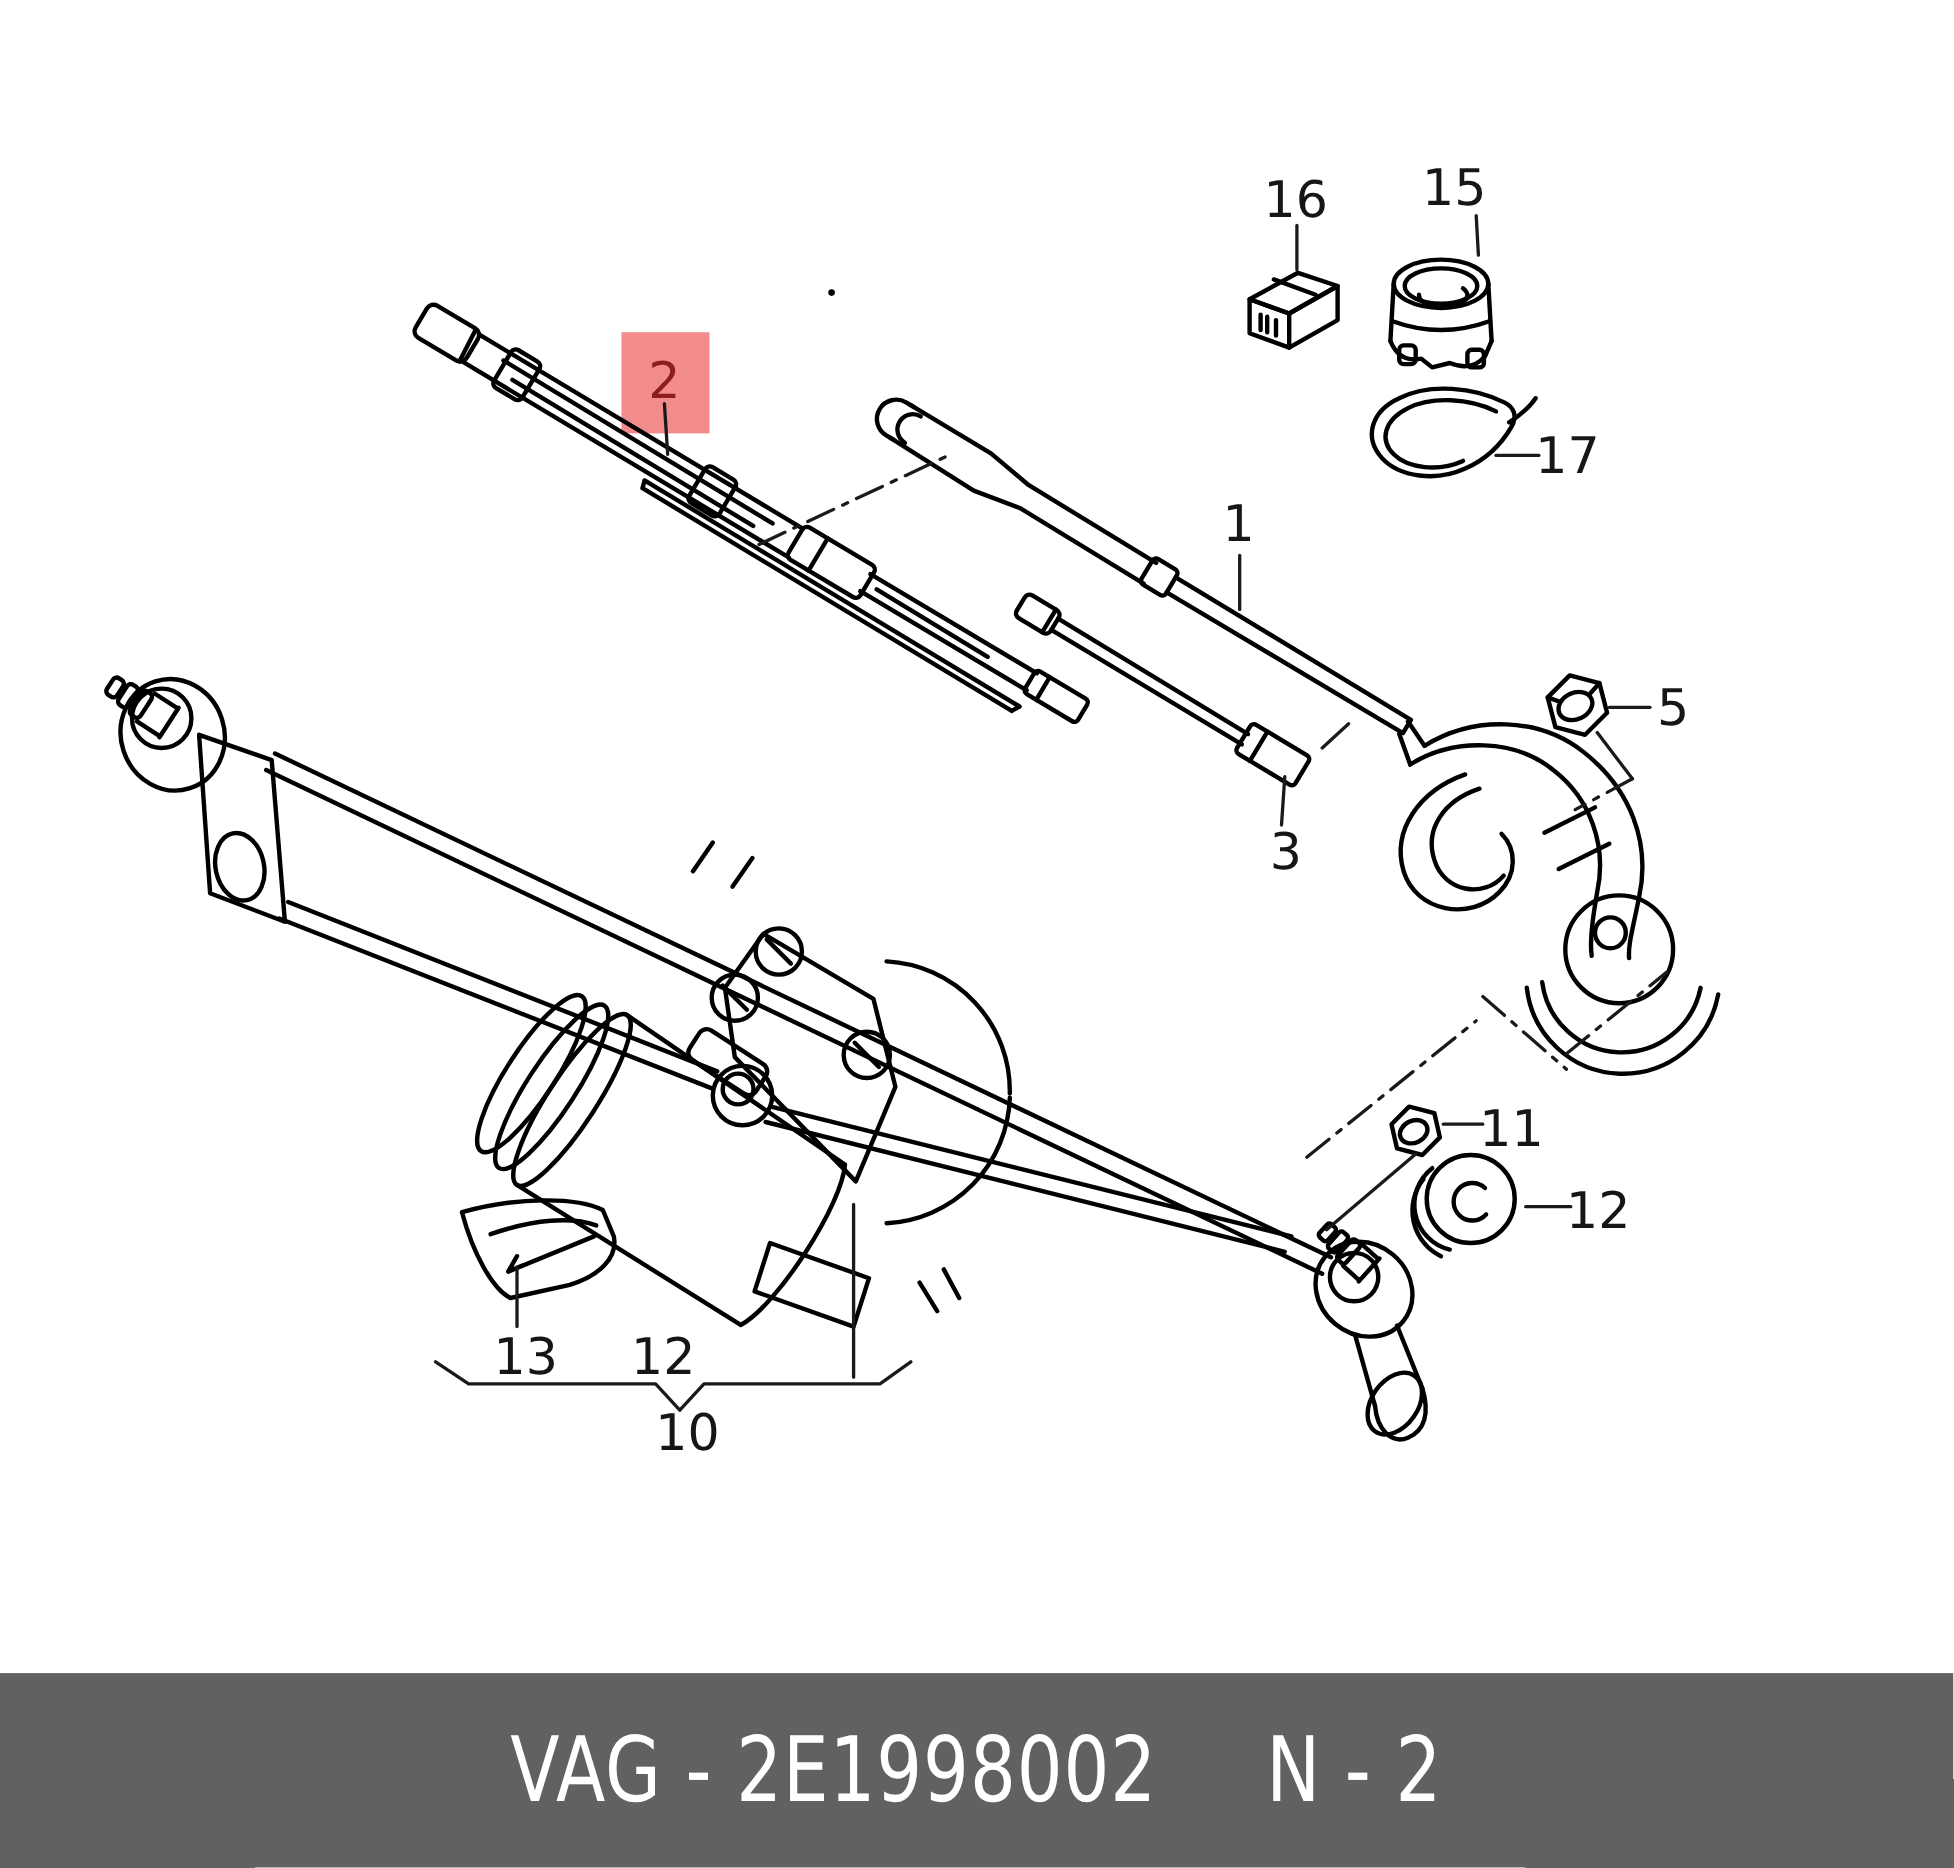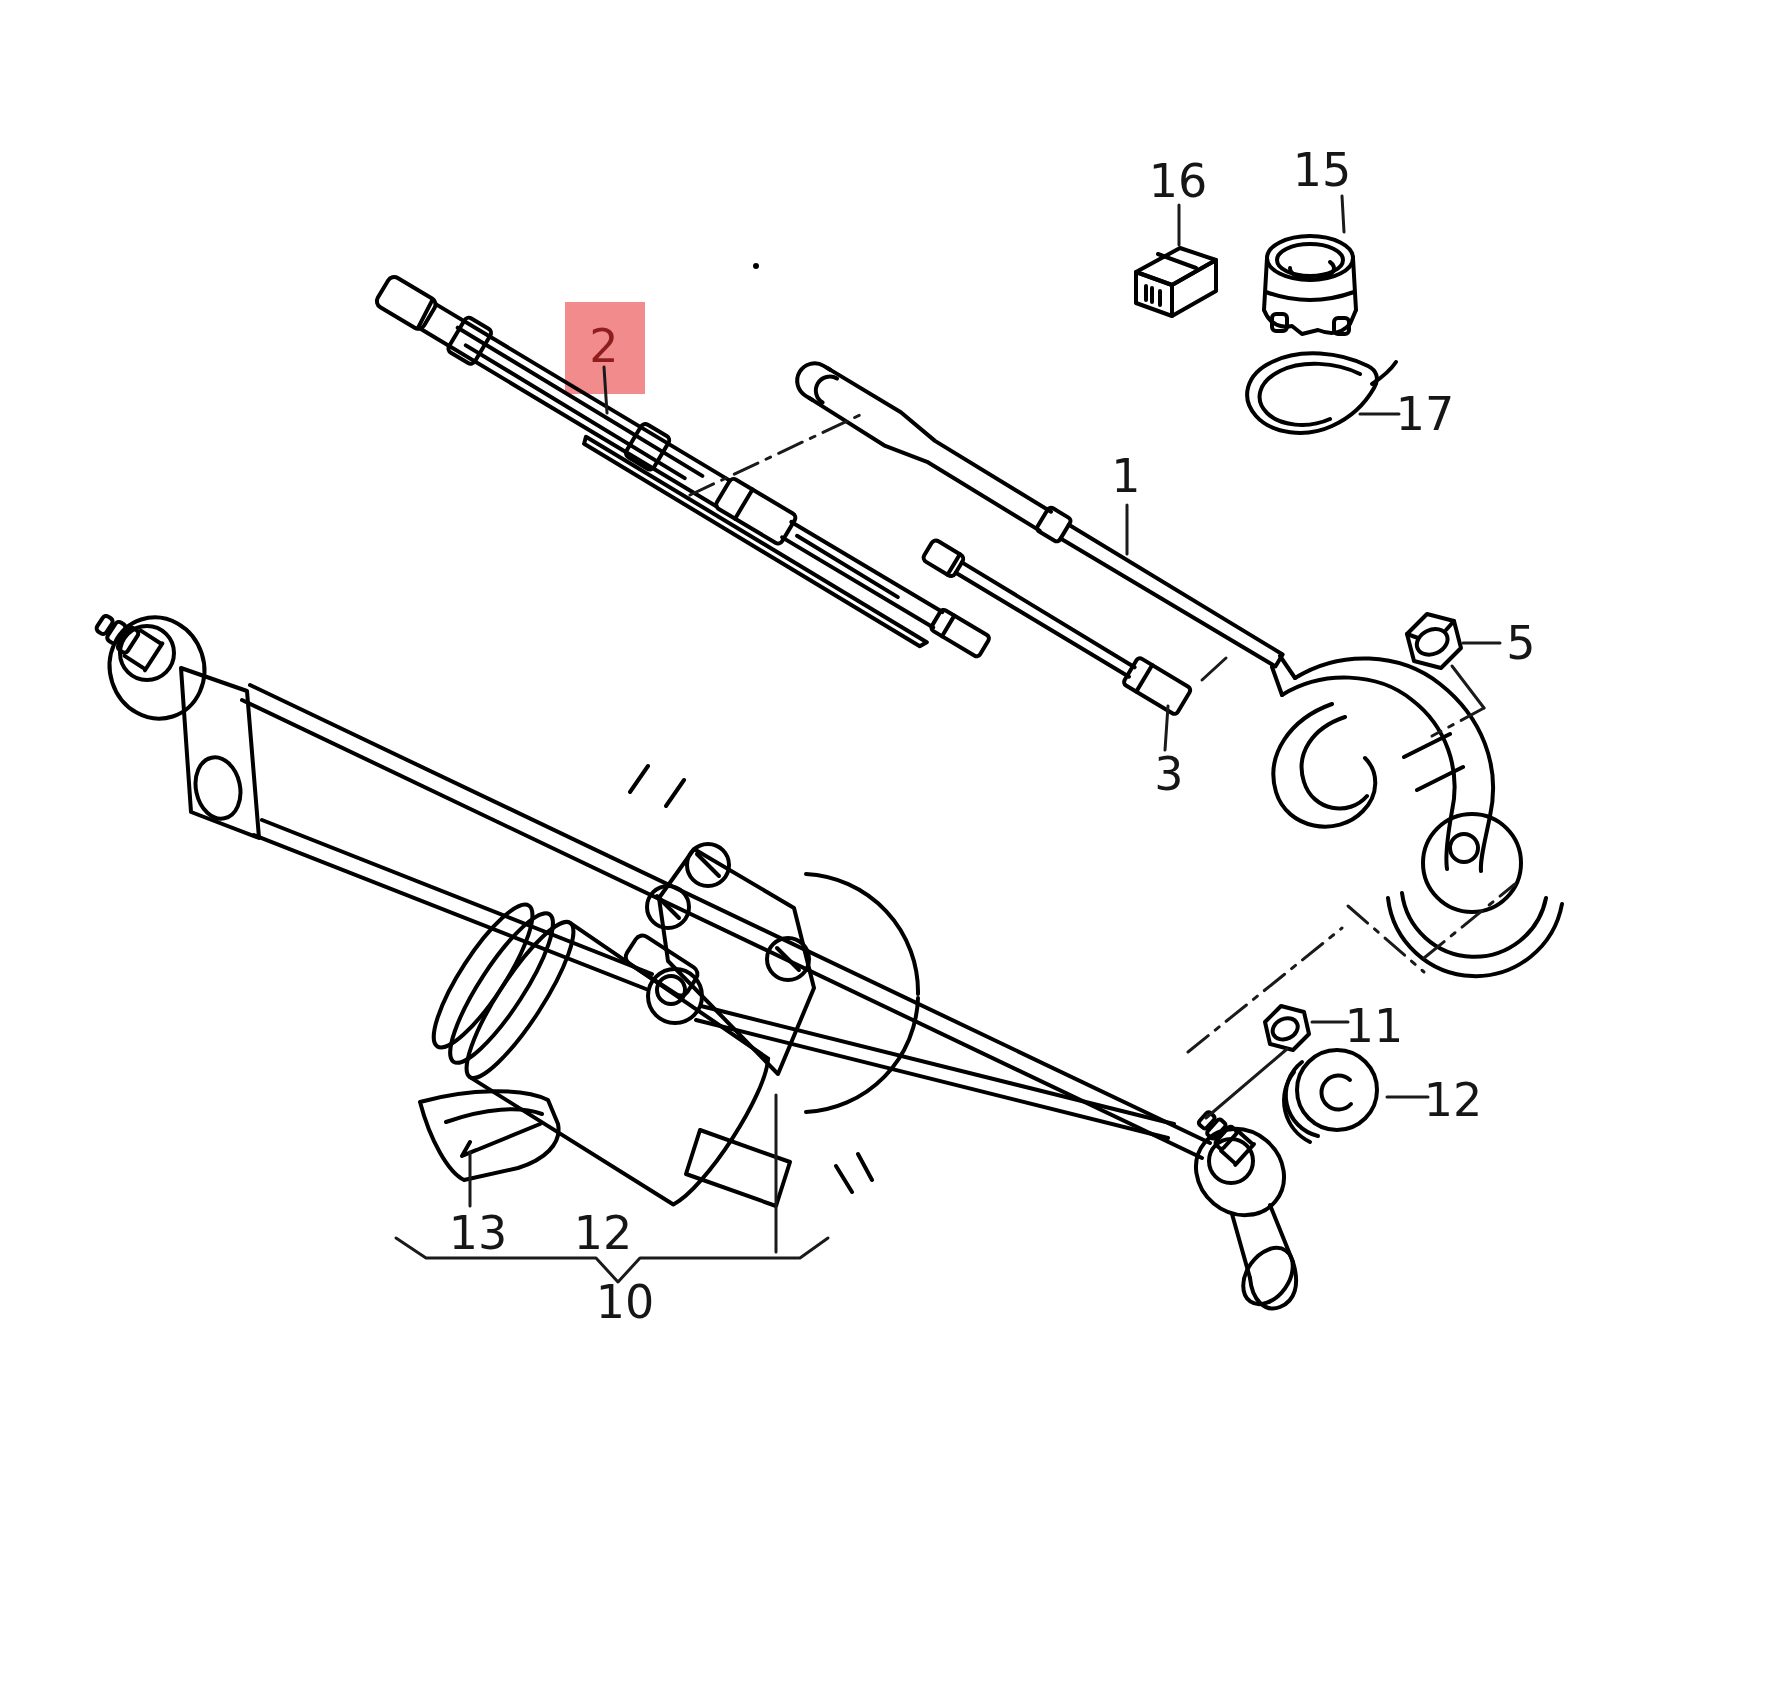--- a/index.html
+++ b/index.html
@@ -207,14 +207,20 @@
     <text class="callout" x="1374" y="1042" text-anchor="middle">11</text>
     <text class="callout" x="1453" y="1116" text-anchor="middle">12</text>
     <text class="callout" x="603" y="1249" text-anchor="middle">12</text>
     <text class="callout" x="478" y="1249" text-anchor="middle">13</text>
     <text class="callout" x="1322" y="186" text-anchor="middle">15</text>
     <text class="callout" x="1178" y="197" text-anchor="middle">16</text>
     <text class="callout" x="1425" y="430" text-anchor="middle">17</text>
   </g>
 </svg>
 
+  <div class="footer">
+    <div class="footer-text">
+      <span>VAG - 2E1998002</span>
+      <span>N - 2</span>
+    </div>
+  </div>
 
 </div>
 
 </body></html>

